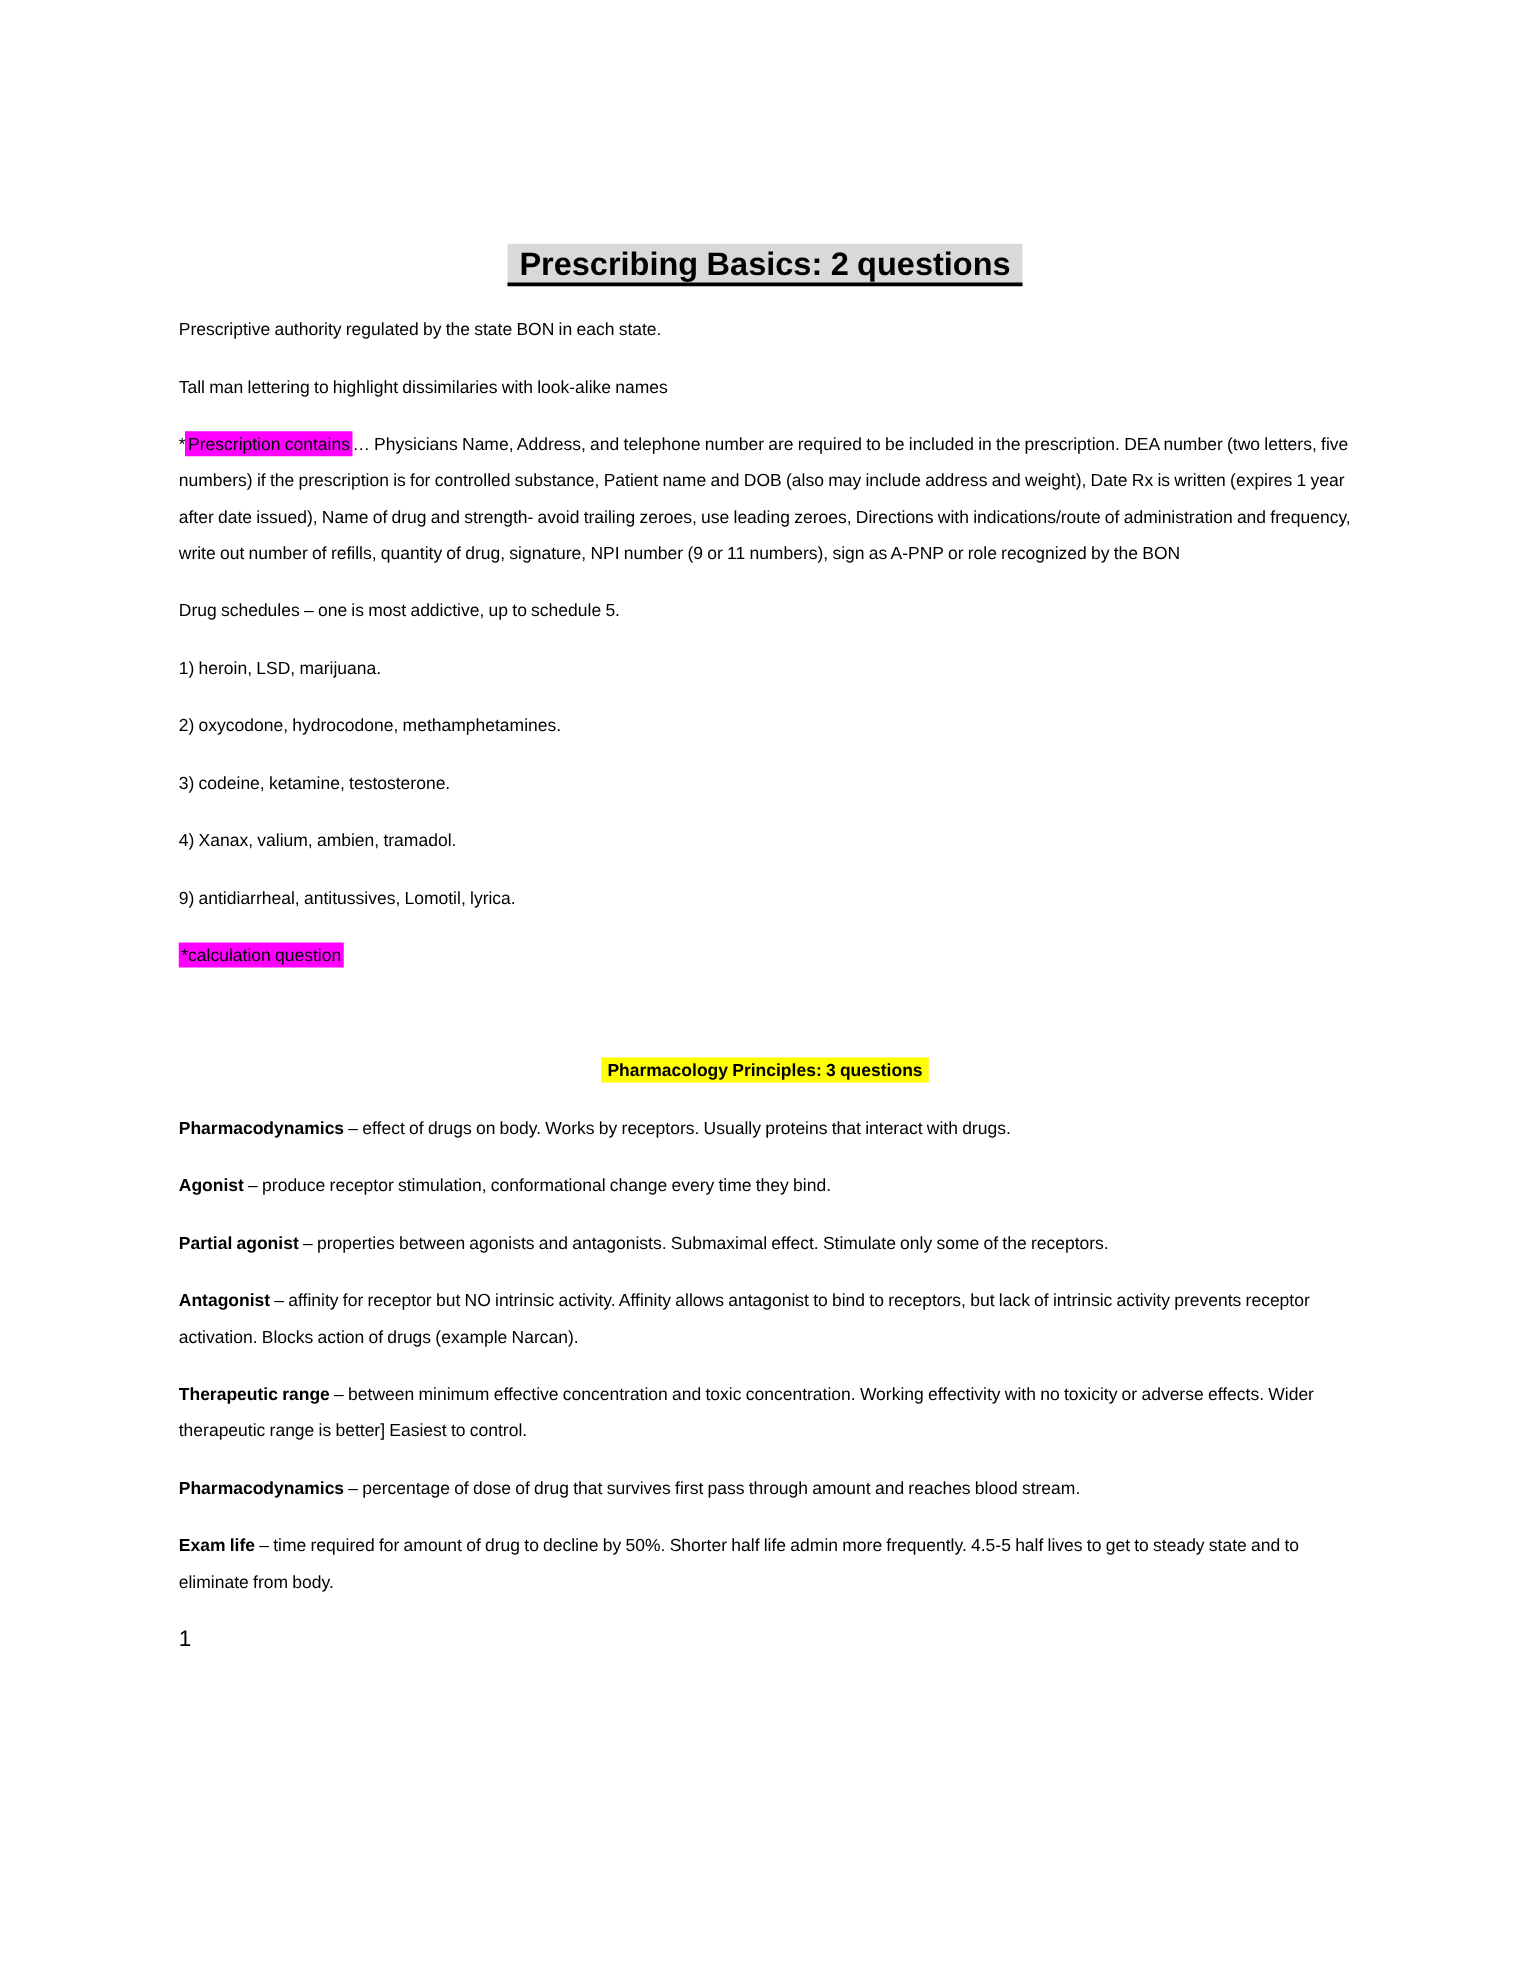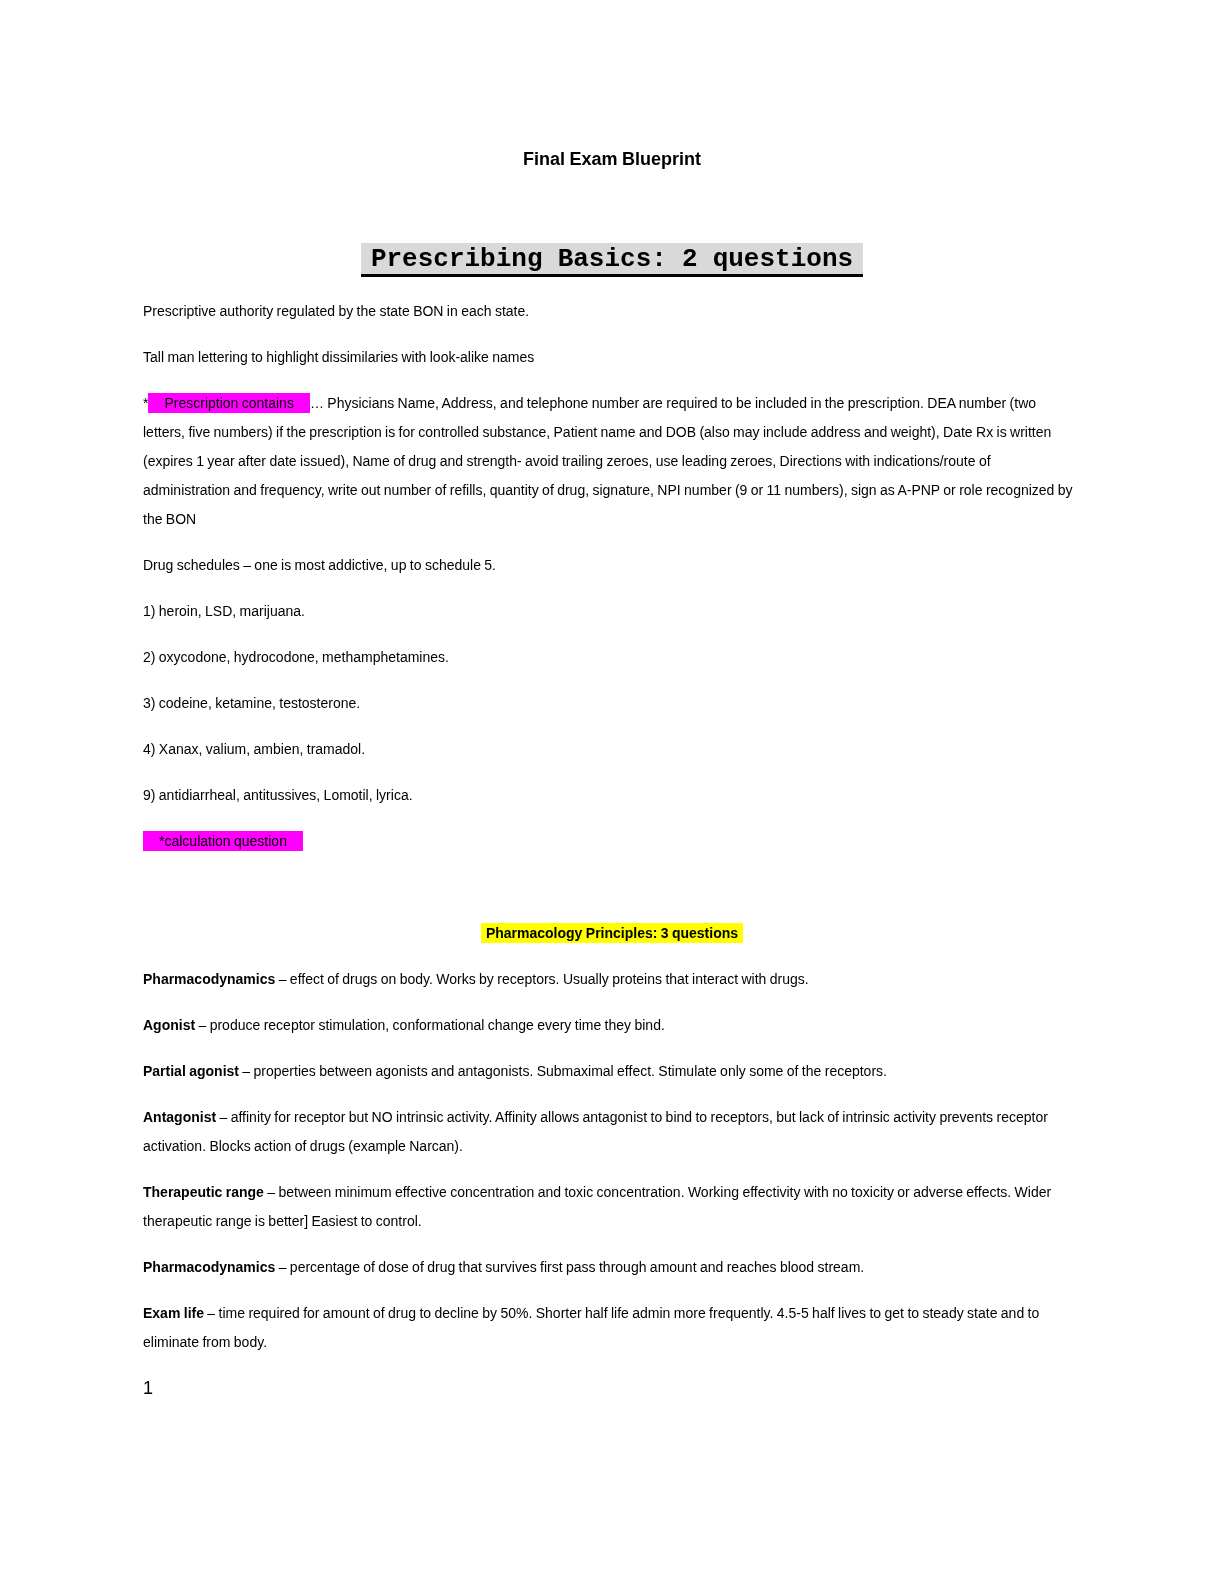--- a/index.html
+++ b/index.html
@@ -49,35 +49,34 @@
   }
   .para.h-yellow {
     text-align: center;
     font-weight: bold;
   }
   .para.h-yellow .run {
     background: var(--highlight-yellow, #ffff00);
     padding: 2px 5px;
   }
   .run.bold { font-weight: bold; }
-  .run.hl-magenta { background: var(--highlight-magenta, #ff00ff); padding: 2px 16px; }
+  .run.hl-magenta { background: var(--highlight-magenta, #ff00ff); padding: 2px 2px; }
   .run.hl-yellow  { background: var(--highlight-yellow, #ffff00); }
-  .run.hl-gray    { background: var(--highlight-gray, #d9d9d9); font-family: Liberation Mono, monospace; }
+  .run.hl-gray    { background: var(--highlight-gray, #d9d9d9); }
   .page-number {
     font-size: 18px;
     line-height: 29px;
     margin-top: 0;
   }
 </style>
 </head>
 <body>
 
 <div class="page">
   <div id="doc-body">
-      <p class="para title"><span class="run bold">Final Exam Blueprint</span></p>
       <p class="para spacer"></p>
       <p class="para h-gray"><span class="run bold hl-gray">Prescribing Basics: 2 questions</span></p>
       <p class="para body"><span class="run">Prescriptive authority regulated by the state BON in each state.</span></p>
       <p class="para body"><span class="run">Tall man lettering to highlight dissimilaries with look-alike names</span></p>
       <p class="para body"><span class="run">*</span><span class="run hl-magenta">Prescription contains</span><span class="run">… Physicians Name, Address, and telephone number are required to be included in the prescription. DEA number (two letters, five numbers) if the prescription is for controlled substance, Patient name and DOB (also may include address and weight), Date Rx is written (expires 1 year after date issued), Name of drug and strength- avoid trailing zeroes, use leading zeroes, Directions with indications/route of administration and frequency, write out number of refills, quantity of drug, signature, NPI number (9 or 11 numbers), sign as A-PNP or role recognized by the BON</span></p>
       <p class="para body"><span class="run">Drug schedules – one is most addictive, up to schedule 5.</span></p>
       <p class="para body"><span class="run">1) heroin, LSD, marijuana.</span></p>
       <p class="para body"><span class="run">2) oxycodone, hydrocodone, methamphetamines.</span></p>
       <p class="para body"><span class="run">3) codeine, ketamine, testosterone.</span></p>
       <p class="para body"><span class="run">4) Xanax, valium, ambien, tramadol.</span></p>

